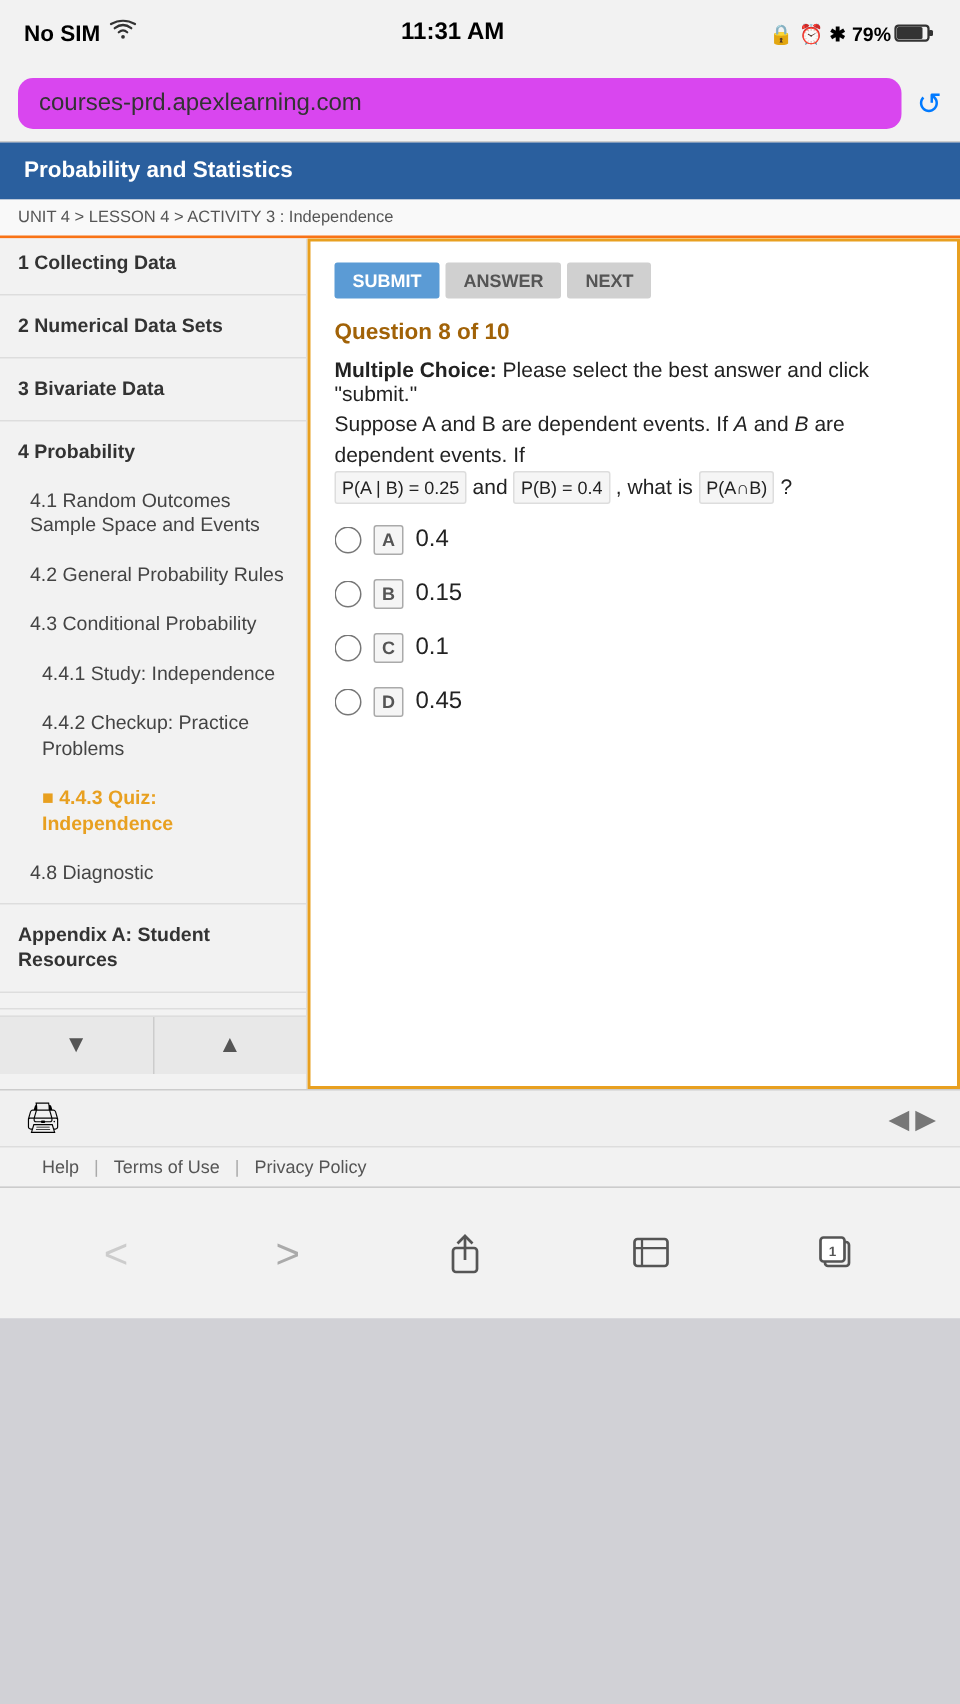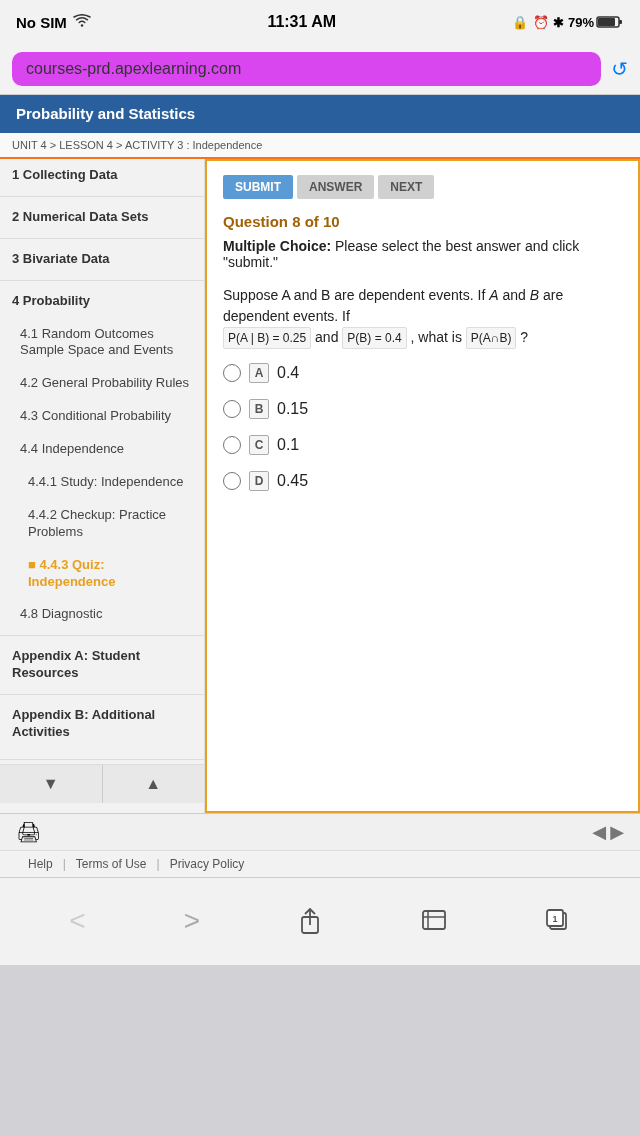--- a/index.html
+++ b/index.html
@@ -152,21 +152,21 @@
 
     
     .question-number {
       font-size: 15px;
       font-weight: bold;
       margin-bottom: 8px;
       color: #a16207;
     }
     .question-type {
       font-size: 14px;
-      margin-bottom: 15px;
+      margin-bottom: 2px;
       color: #222;
     }
     .question-type strong { font-weight: bold; }
     .question-text {
       font-size: 14px;
       margin-bottom: 14px;
       color: #222;
       line-height: 1.5;
     }
     .math-formula {
@@ -323,24 +323,20 @@
       <span>Random Outcomes Sample Space and Events</span>
     </div>
     <div class="sidebar-item sub">
       <span>4.2 </span>
       <span>General Probability Rules</span>
     </div>
     <div class="sidebar-item sub">
       <span>4.3 </span>
       <span>Conditional Probability</span>
     </div>
-    <div class="sidebar-item sub">
-      <span>4.4 </span>
-      <span>Independence</span>
-    </div>
     <div class="sidebar-item subsub">
       <span>4.4.1 </span>
       <span>Study: Independence</span>
     </div>
     <div class="sidebar-item subsub">
       <span>4.4.2 </span>
       <span>Checkup: Practice Problems</span>
     </div>
     <div class="sidebar-item subsub active">
       <span style="color:#e8a020;">■ 4.4.3 </span>
@@ -348,23 +344,20 @@
     </div>
     <div class="sidebar-item sub">
       <span>4.8 </span>
       <span>Diagnostic</span>
     </div>
     <hr class="sidebar-divider">
     <div class="sidebar-item section">
       <span>Appendix A: Student Resources</span>
     </div>
     <hr class="sidebar-divider">
-    <div class="sidebar-item section">
-      <span>Appendix B: Additional Activities</span>
-    </div>
     <hr class="sidebar-divider" style="margin-top:10px;">
     <div class="sidebar-nav">
       <button class="sidebar-nav-btn">▼</button>
       <div class="sidebar-nav-divider"></div>
       <button class="sidebar-nav-btn">▲</button>
     </div>
   </div>
 
   <div class="content-area">
 

